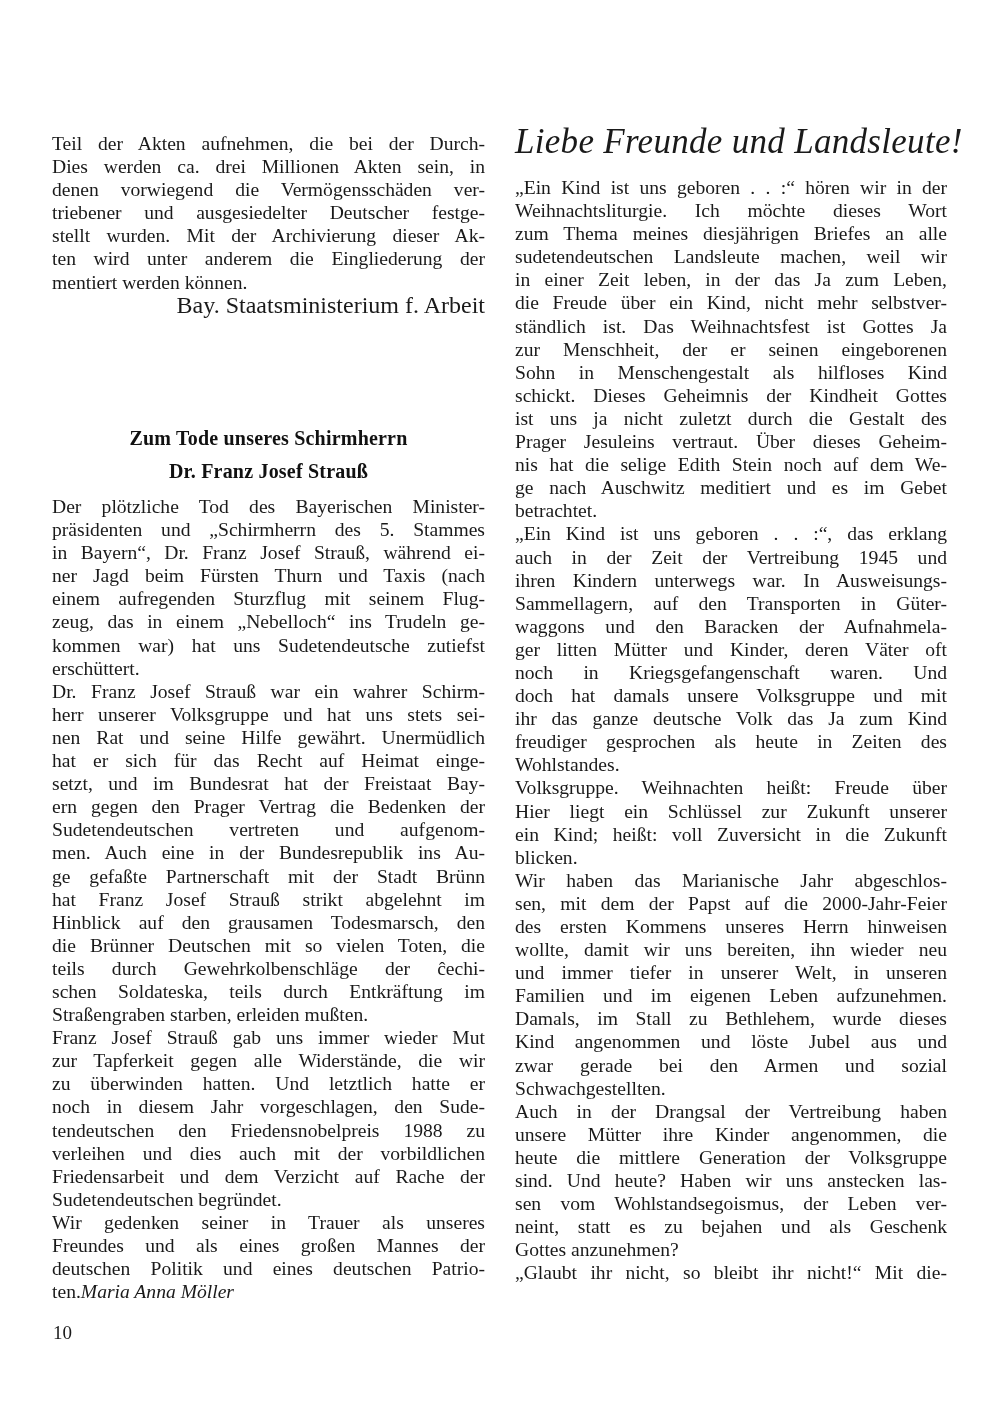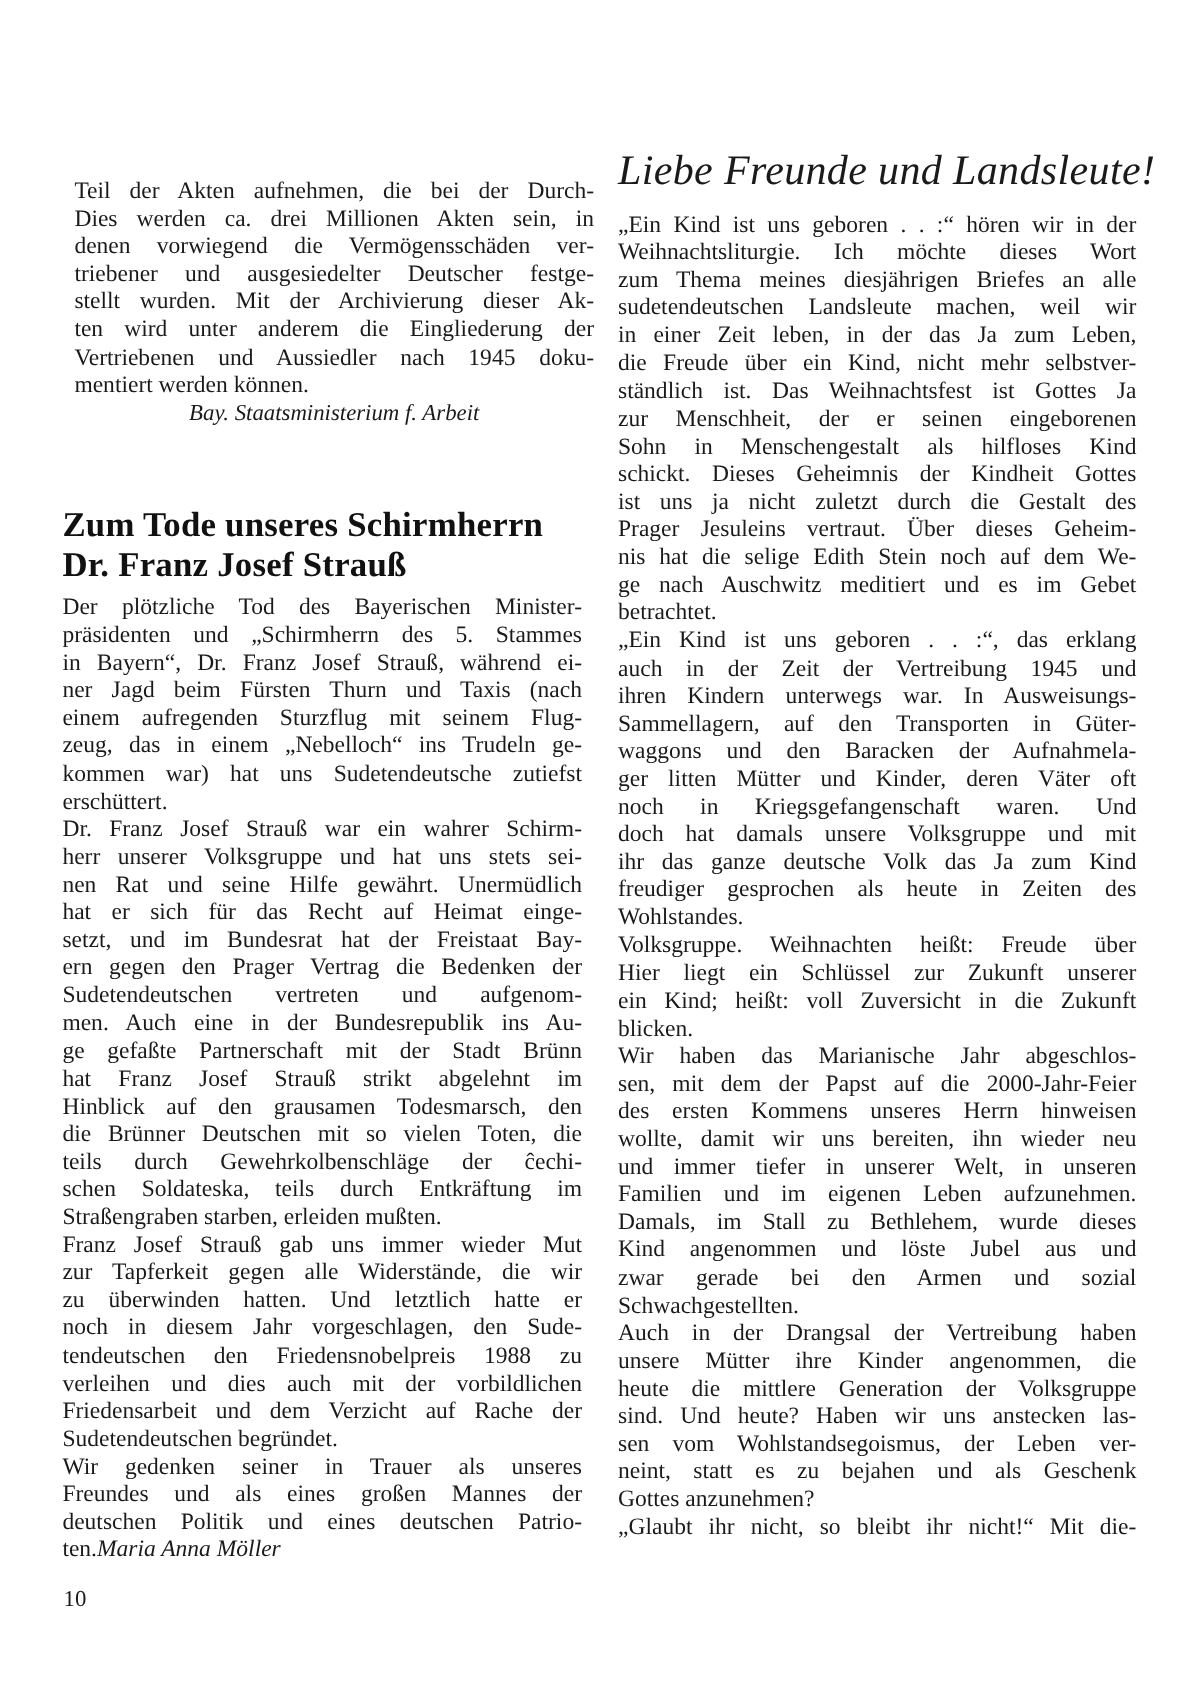--- a/index.html
+++ b/index.html
@@ -5,40 +5,39 @@
   html, body { margin: 0; padding: 0; background: #ffffff; }
   body { width: 1000px; height: 1413px; position: relative; overflow: hidden;
          font-family: "Liberation Serif", "DejaVu Serif", serif; color: #1a1a1a; }
   .col { position: absolute; top: 0; }
   .col-left { left: 52px; width: 433px; }
   .col-right { left: 515px; width: 432px; }
   .line { display: block; font-size: 19.6px; line-height: 23.1px; height: 23.1px;
           white-space: nowrap; text-align: justify; text-align-last: justify; }
   .line.last { text-align-last: left; }
   .it { font-style: italic; }
-  .sig { font-style: italic; display: block; font-size: 19px; line-height: 23.1px; height: 23.1px;
-         text-align: center; white-space: nowrap; }
+  .sig { display: block; font-size: 24px; line-height: 23.1px; height: 23.1px;
+         text-align: right; white-space: nowrap; }
   .split { display: flex; font-size: 19.6px; line-height: 23.1px; height: 23.1px; }
-  .h-bold { font-weight: bold; font-size: 29px; line-height: 33px; text-align: left; display: block;
+  .h-bold { font-weight: bold; font-size: 20px; line-height: 33px; text-align: center; display: block;
             white-space: nowrap; color: #111; letter-spacing: 0.2px; }
   .h-italic { font-style: italic; font-size: 35px; line-height: 32px; display: block; white-space: nowrap; color: #1a1a1a; letter-spacing: 0.3px; }
   .page-num { position: absolute; left: 53px; top: 1322px; font-size: 19px; }
 </style>
 </head>
 <body>
 
 <div class="col col-left">
-  <div style="position:absolute; top:132px; left:10px; width:433px;margin-top:16px;">
+  <div style="position:absolute; top:132px; left:0; width:433px;">
     <span class="line">Teil der Akten aufnehmen, die bei der Durch-</span>
     <span class="line">Dies werden ca. drei Millionen Akten sein, in</span>
     <span class="line">denen vorwiegend die Vermögensschäden ver-</span>
     <span class="line">triebener und ausgesiedelter Deutscher festge-</span>
     <span class="line">stellt wurden. Mit der Archivierung dieser Ak-</span>
     <span class="line">ten wird unter anderem die Eingliederung der</span>
-    <span class="line">Vertriebenen und Aussiedler nach 1945 doku-</span>
     <span class="line last">mentiert werden können.</span>
     <span class="sig">Bay. Staatsministerium f. Arbeit</span>
   </div>
 
   <div style="position:absolute; top:422px; left:0; width:433px;">
     <span class="h-bold">Zum Tode unseres Schirmherrn</span>
     <span class="h-bold">Dr. Franz Josef Strauß</span>
   </div>
 
   <div style="position:absolute; top:495px; left:0; width:433px;">

